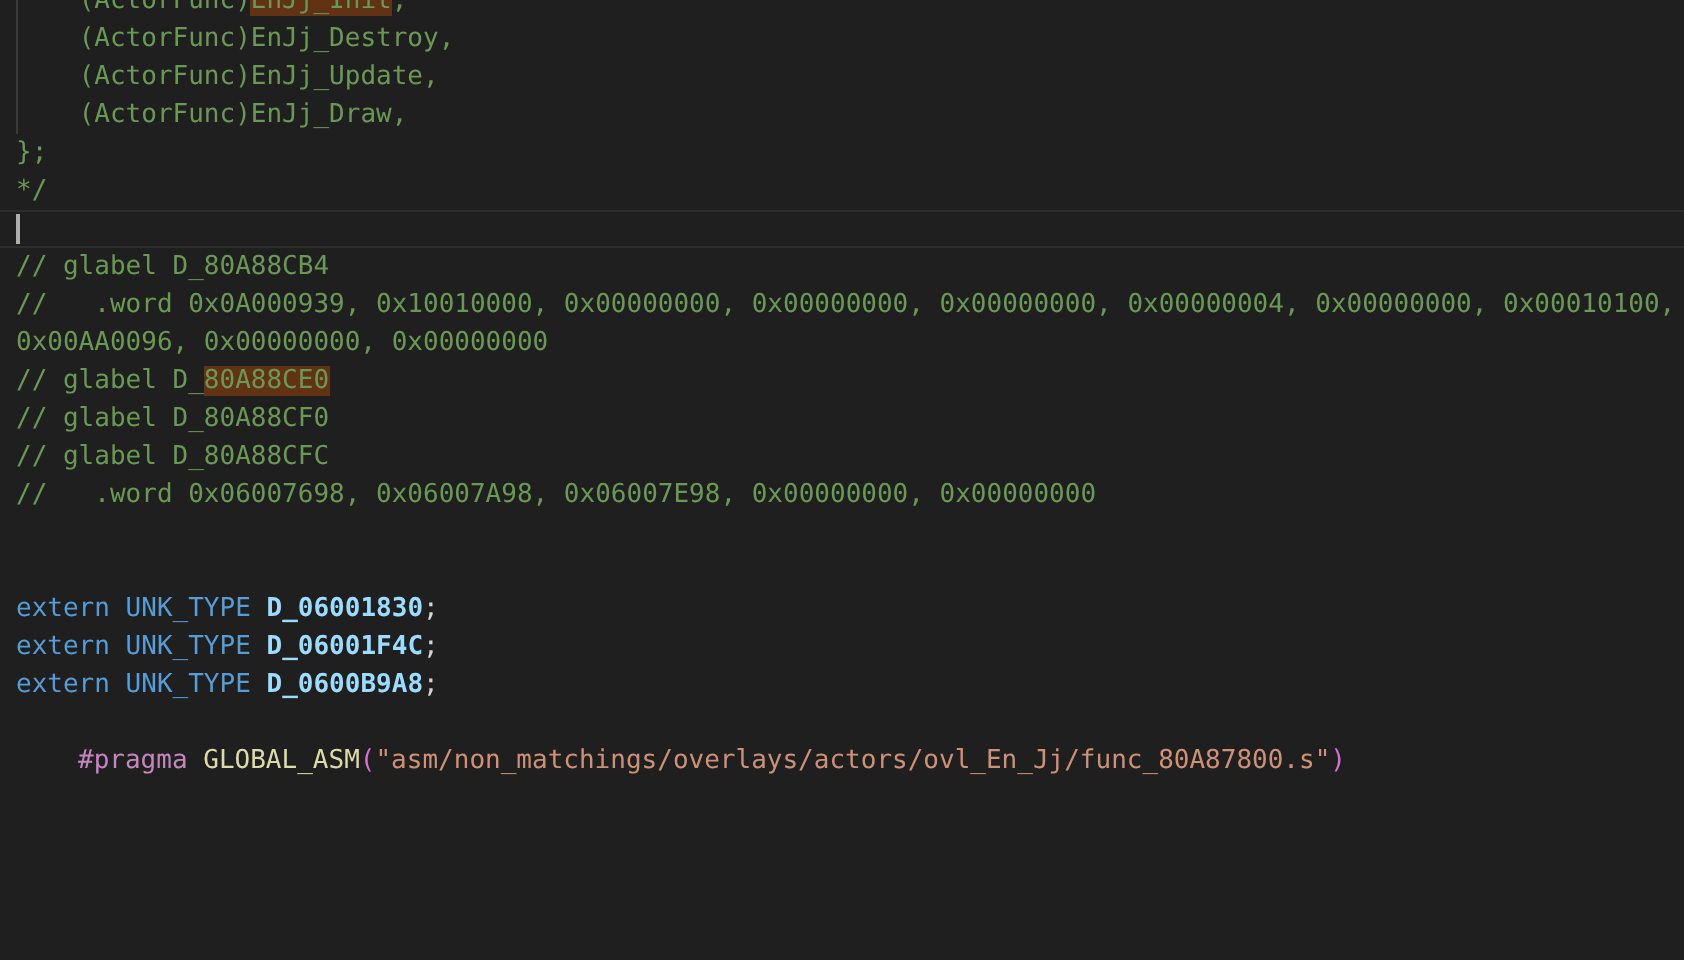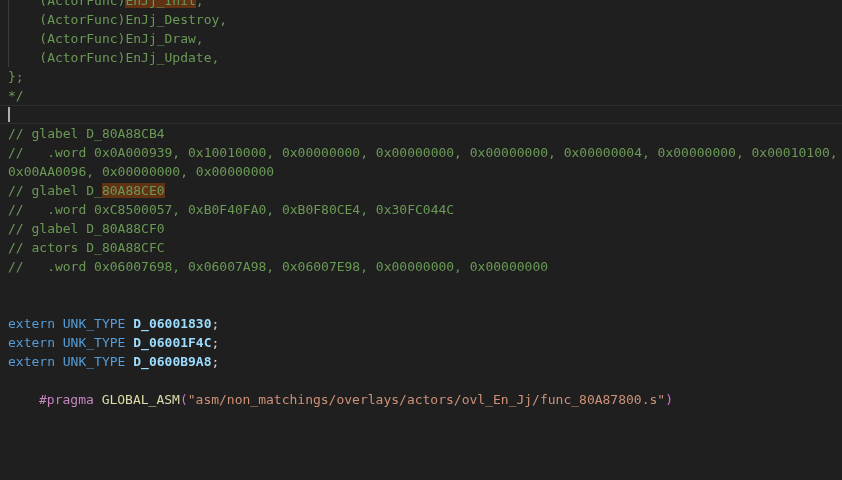--- a/index.html
+++ b/index.html
@@ -66,31 +66,30 @@
   .find-match{background:var(--c-find-match);}
 </style>
 </head>
 <body>
 
 <div id="editor">
   <div class="indent-guide"></div>
   <div class="lines">
       <div class="line"><span class="tok-comment">    (ActorFunc)</span><span class="tok-comment find-match">EnJj_Init</span><span class="tok-comment">,</span></div>
       <div class="line"><span class="tok-comment">    (ActorFunc)EnJj_Destroy,</span></div>
+      <div class="line"><span class="tok-comment">    (ActorFunc)EnJj_Update,</span></div>
       <div class="line"><span class="tok-comment">    (ActorFunc)EnJj_Draw,</span></div>
-      <div class="line"><span class="tok-comment">    (ActorFunc)EnJj_Update,</span></div>
       <div class="line"><span class="tok-comment">};</span></div>
       <div class="line"><span class="tok-comment">*/</span></div>
       <div class="line current"><div class="cursor"></div></div>
       <div class="line"><span class="tok-comment">// glabel D_80A88CB4</span></div>
       <div class="line"><span class="tok-comment">//   .word 0x0A000939, 0x10010000, 0x00000000, 0x00000000, 0x00000000, 0x00000004, 0x00000000, 0x00010100, 0x00AA0096, 0x00000000, 0x00000000</span></div>
       <div class="line"><span class="tok-comment">// glabel D_</span><span class="tok-comment find-match">80A88CE0</span></div>
-      <div class="line"><span class="tok-comment">//   .word 0xC8500057, 0xB0F40FA0, 0xB0F80CE4, 0x30FC044C</span></div>
       <div class="line"><span class="tok-comment">// glabel D_80A88CF0</span></div>
-      <div class="line"><span class="tok-comment">// actors D_80A88CFC</span></div>
+      <div class="line"><span class="tok-comment">// glabel D_80A88CFC</span></div>
       <div class="line"><span class="tok-comment">//   .word 0x06007698, 0x06007A98, 0x06007E98, 0x00000000, 0x00000000</span></div>
       <div class="line"></div>
       <div class="line"></div>
       <div class="line"><span class="tok-keyword">extern</span><span class="tok-plain"> </span><span class="tok-type">UNK_TYPE</span><span class="tok-plain"> </span><span class="tok-variable">D_06001830</span><span class="tok-punct">;</span></div>
       <div class="line"><span class="tok-keyword">extern</span><span class="tok-plain"> </span><span class="tok-type">UNK_TYPE</span><span class="tok-plain"> </span><span class="tok-variable">D_06001F4C</span><span class="tok-punct">;</span></div>
       <div class="line"><span class="tok-keyword">extern</span><span class="tok-plain"> </span><span class="tok-type">UNK_TYPE</span><span class="tok-plain"> </span><span class="tok-variable">D_0600B9A8</span><span class="tok-punct">;</span></div>
       <div class="line"></div>
       <div class="line"><span class="tok-pragma_directive">#pragma</span><span class="tok-plain"> </span><span class="tok-macro">GLOBAL_ASM</span><span class="tok-bracket">(</span><span class="tok-string">"asm/non_matchings/overlays/actors/ovl_En_Jj/func_80A87800.s"</span><span class="tok-bracket">)</span></div>
     </div>
 </div>

